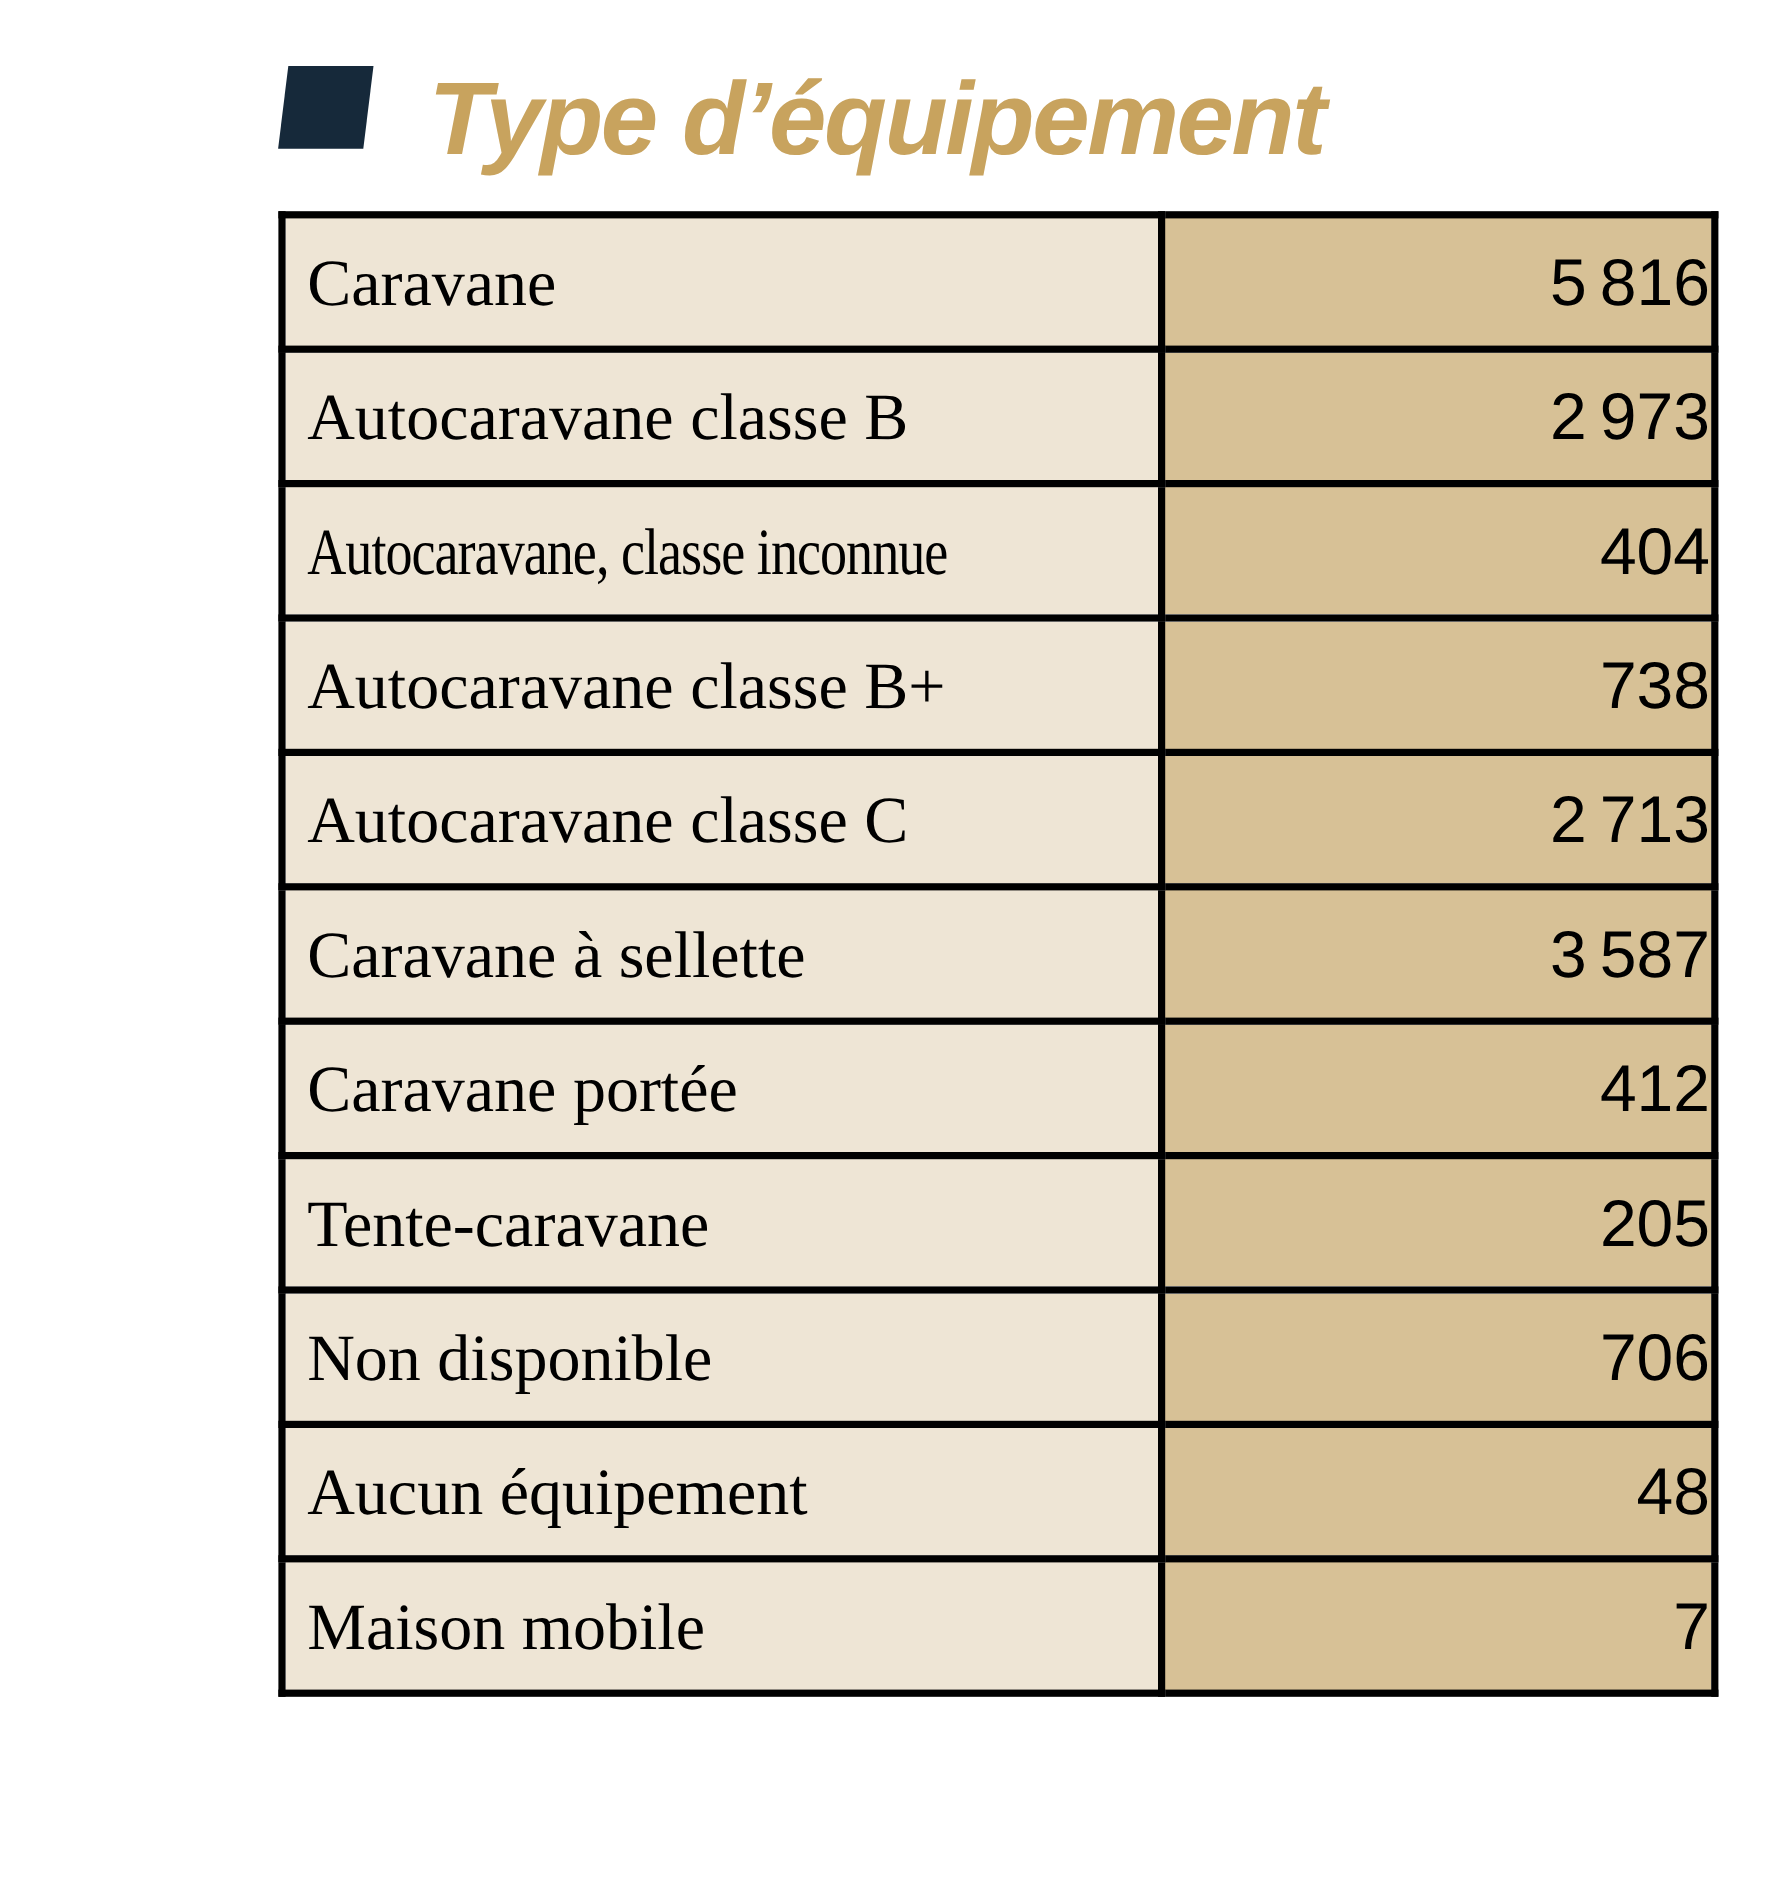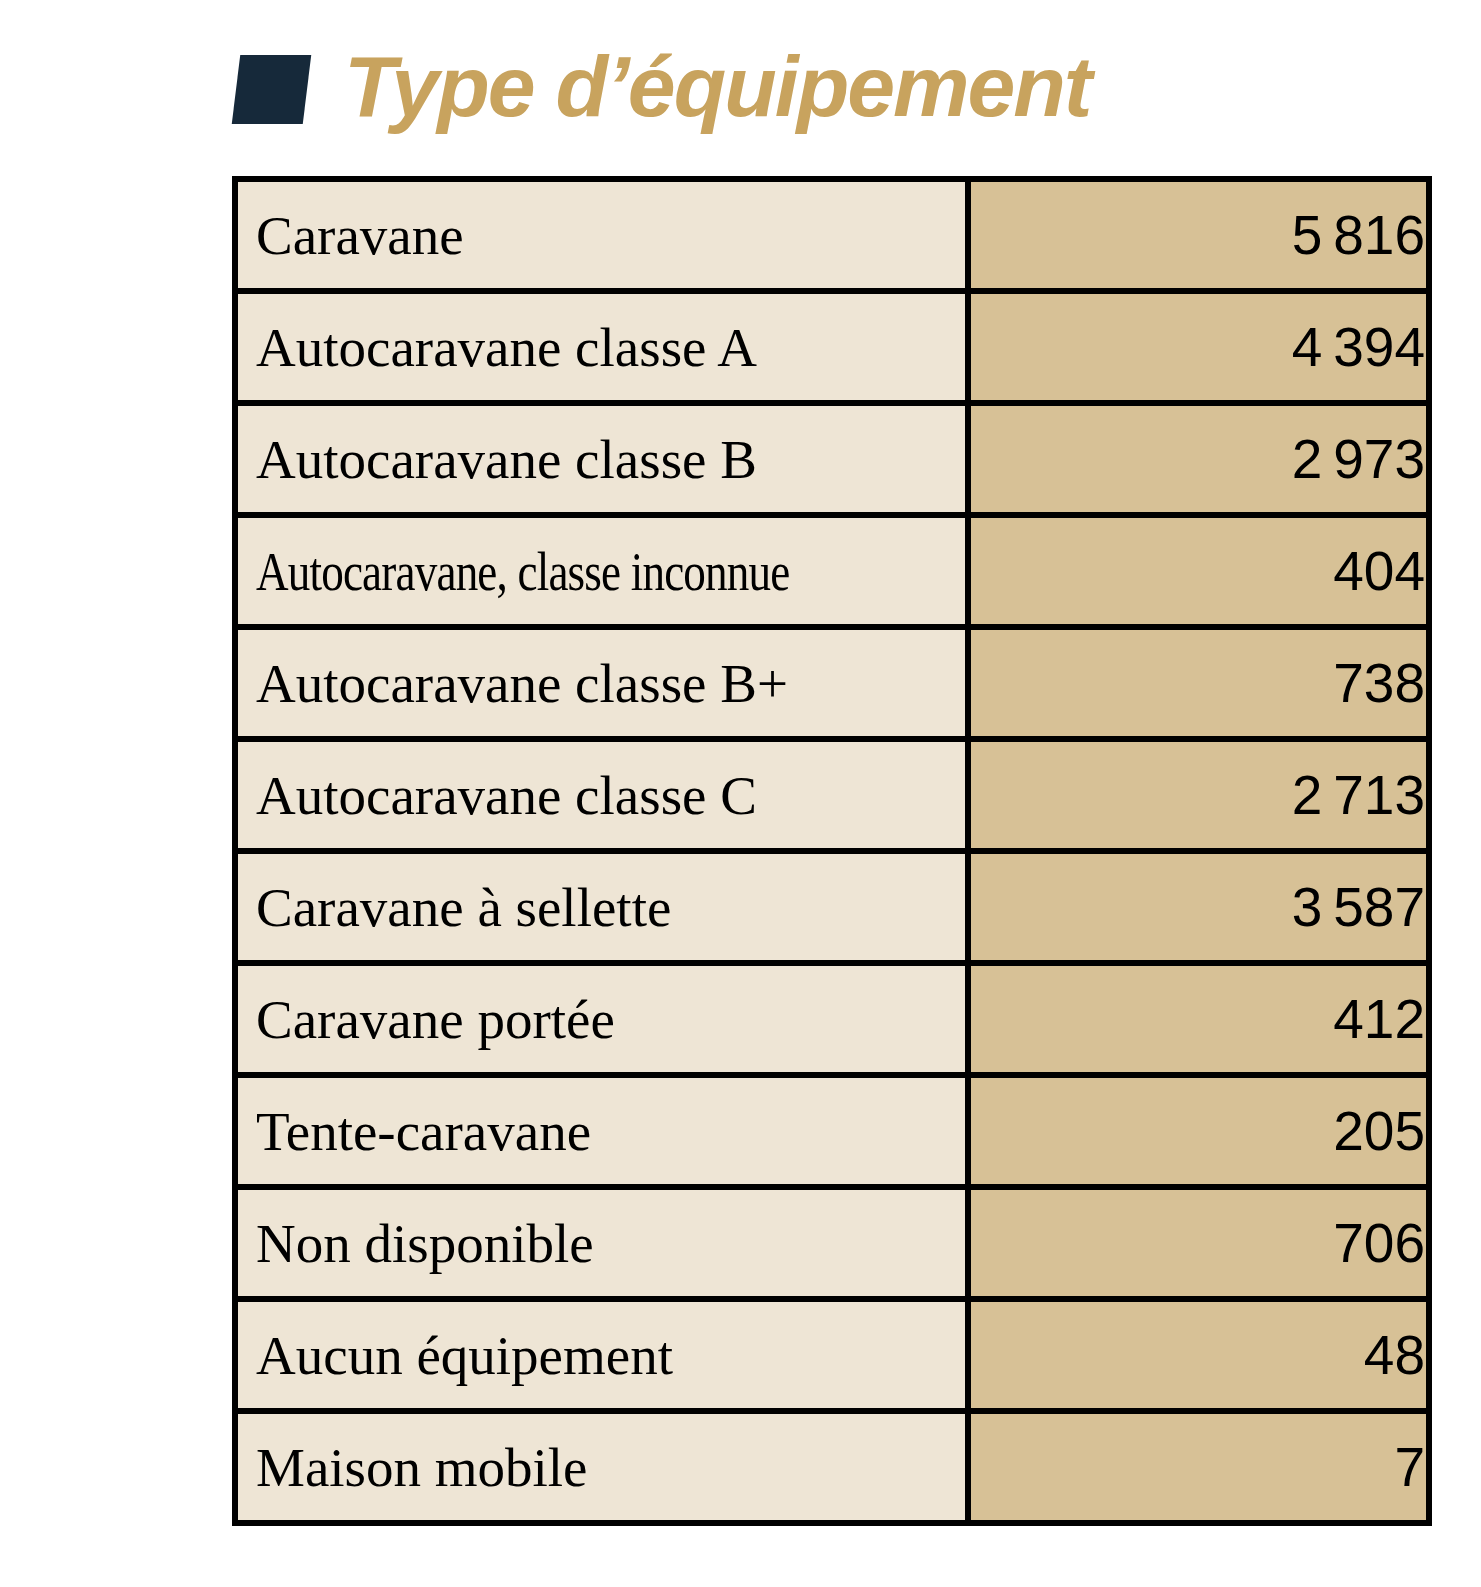--- a/index.html
+++ b/index.html
@@ -28,21 +28,21 @@
     top: 0;
     width: 71px;
     height: 69px;
     background: var(--bullet-color, #16293A);
     transform: skewX(-7deg);
   }
   .title {
     position: absolute;
     left: 112px;
     top: -16px;
-    margin: 0;
+    margin: 13px;
     white-space: nowrap;
     font-size: 86px;
     line-height: 1.1;
     font-weight: bold;
     font-style: italic;
     letter-spacing: -2px;
     color: var(--title-color, #C8A35E);
   }
   
   .equip-table {
@@ -94,24 +94,20 @@
     <h1 class="title">Type d’équipement</h1>
   </div>
 
   <table class="equip-table">
     <tbody>
         <tr>
           <td class="label-cell"><span>Caravane</span></td>
           <td class="value-cell"><span>5 816</span></td>
         </tr>
         <tr>
-          <td class="label-cell"><span>Autocaravane classe A</span></td>
-          <td class="value-cell"><span>4 394</span></td>
-        </tr>
-        <tr>
           <td class="label-cell"><span>Autocaravane classe B</span></td>
           <td class="value-cell"><span>2 973</span></td>
         </tr>
         <tr>
           <td class="label-cell"><span class="condensed">Autocaravane, classe inconnue</span></td>
           <td class="value-cell"><span>404</span></td>
         </tr>
         <tr>
           <td class="label-cell"><span>Autocaravane classe B+</span></td>
           <td class="value-cell"><span>738</span></td>

